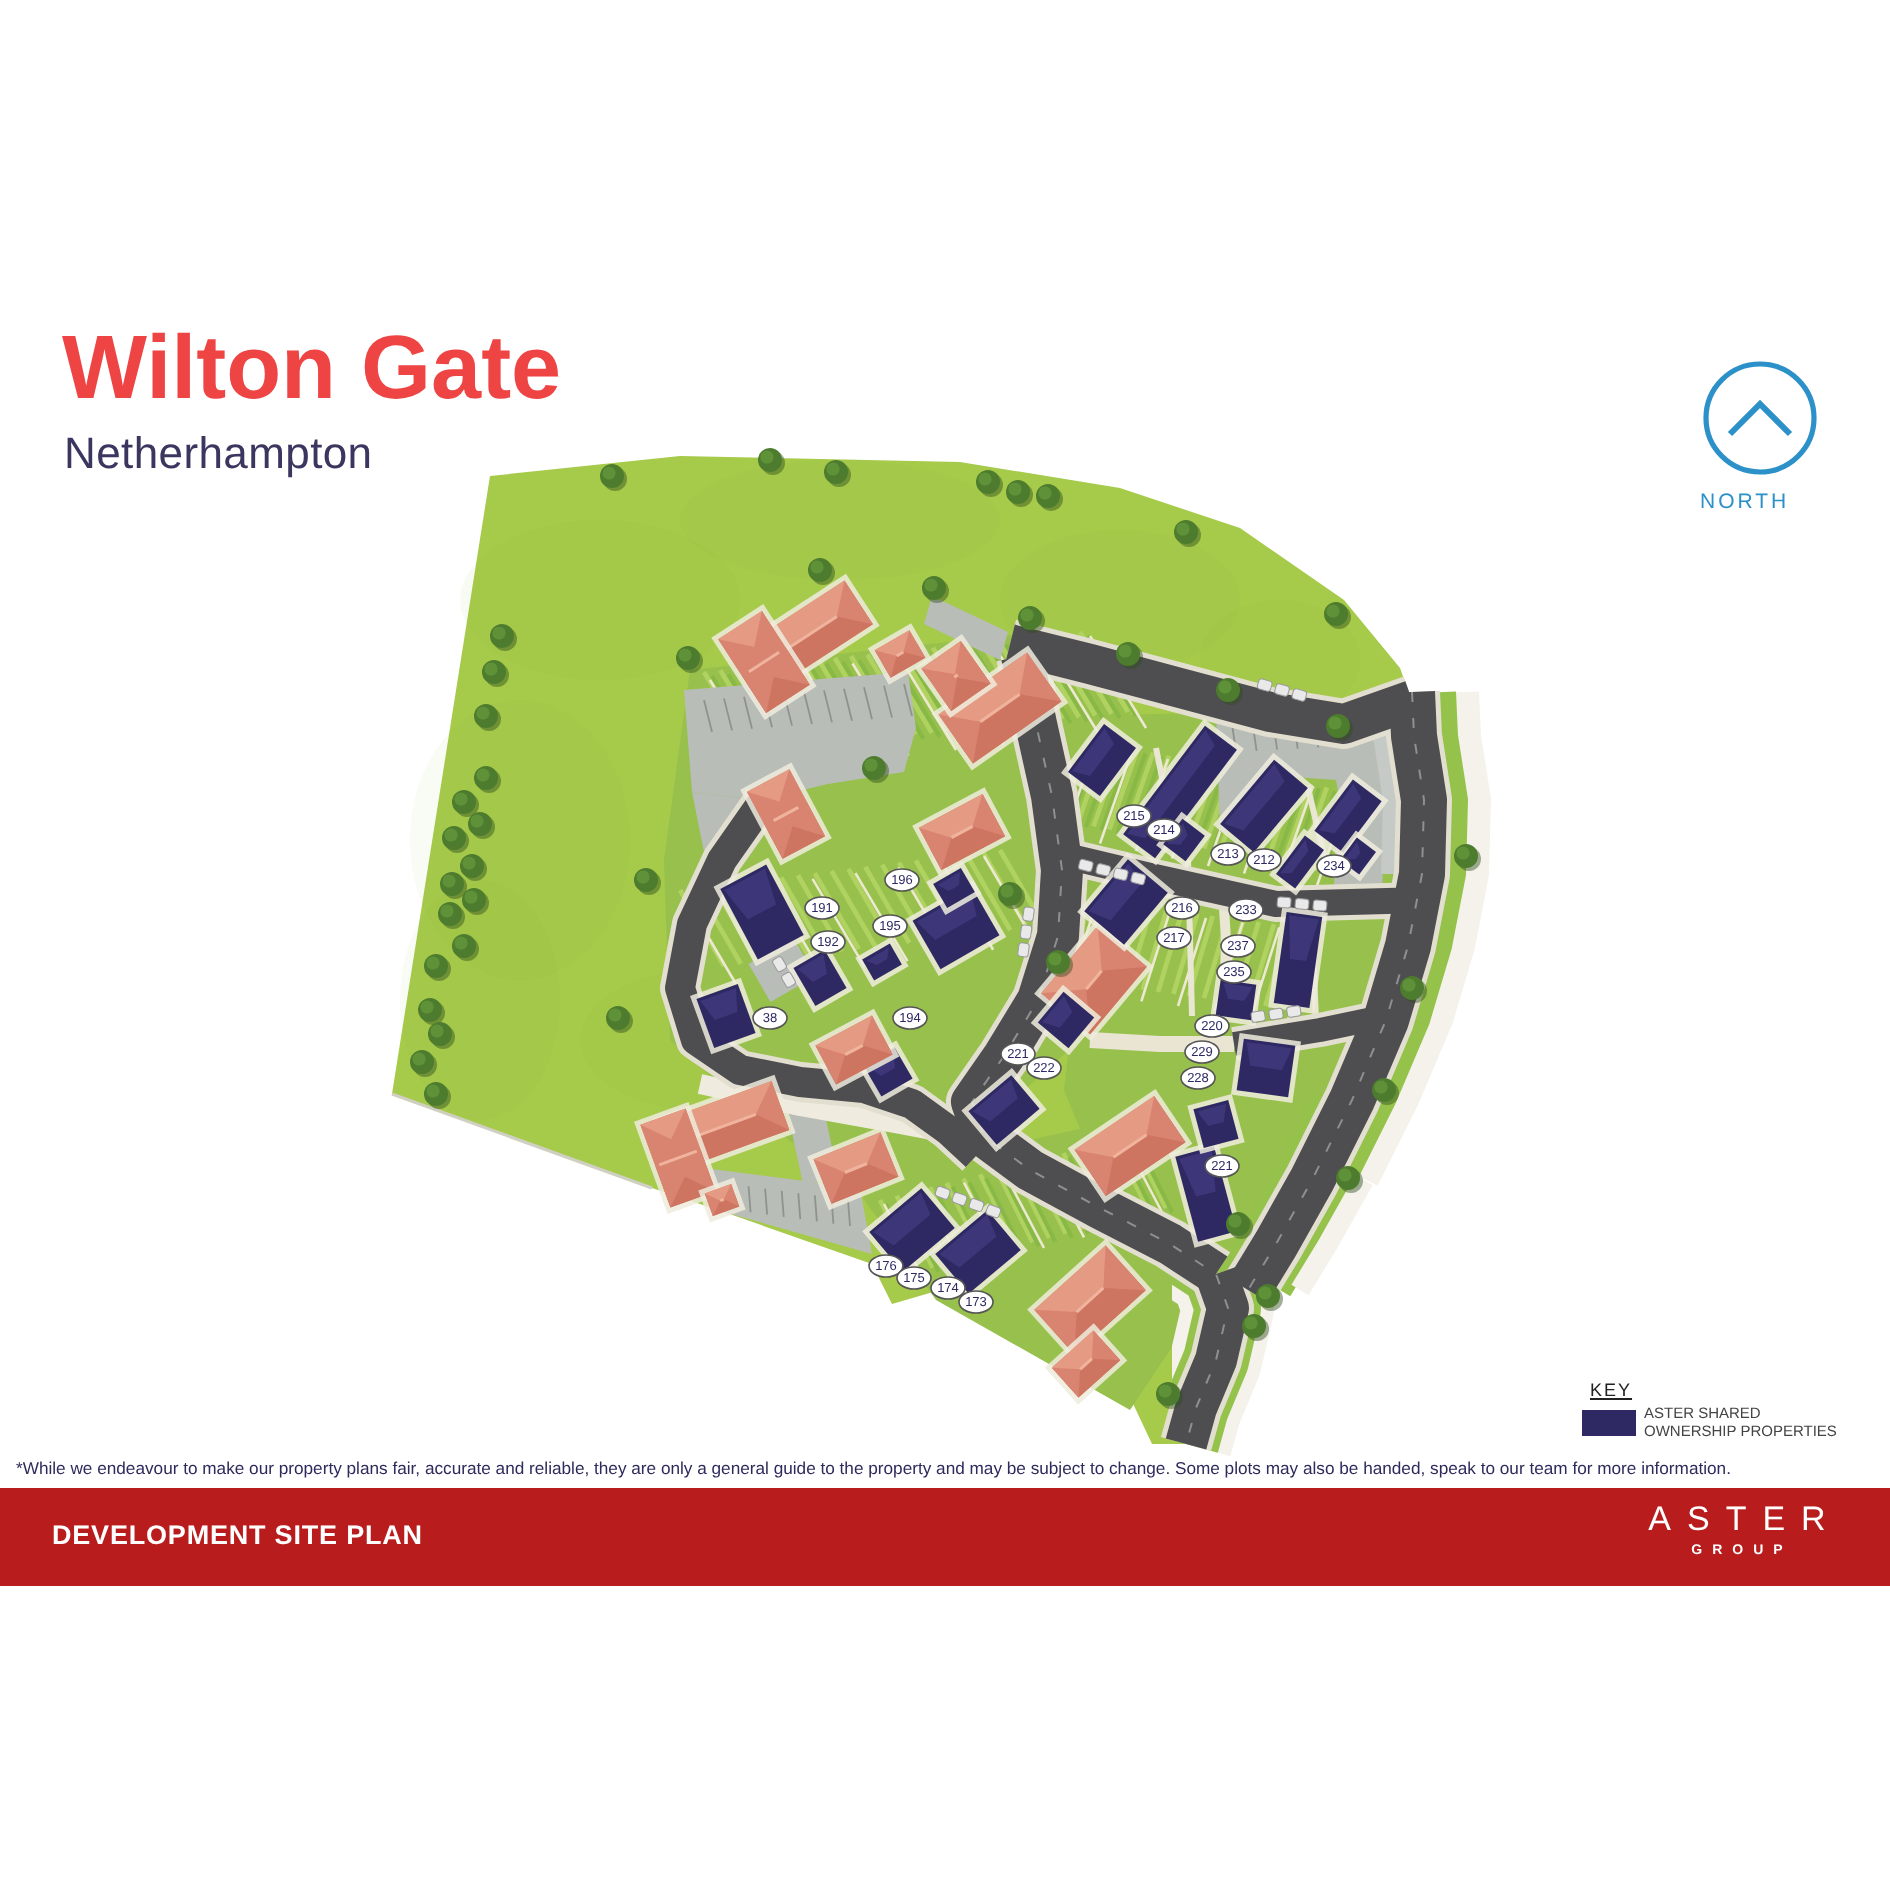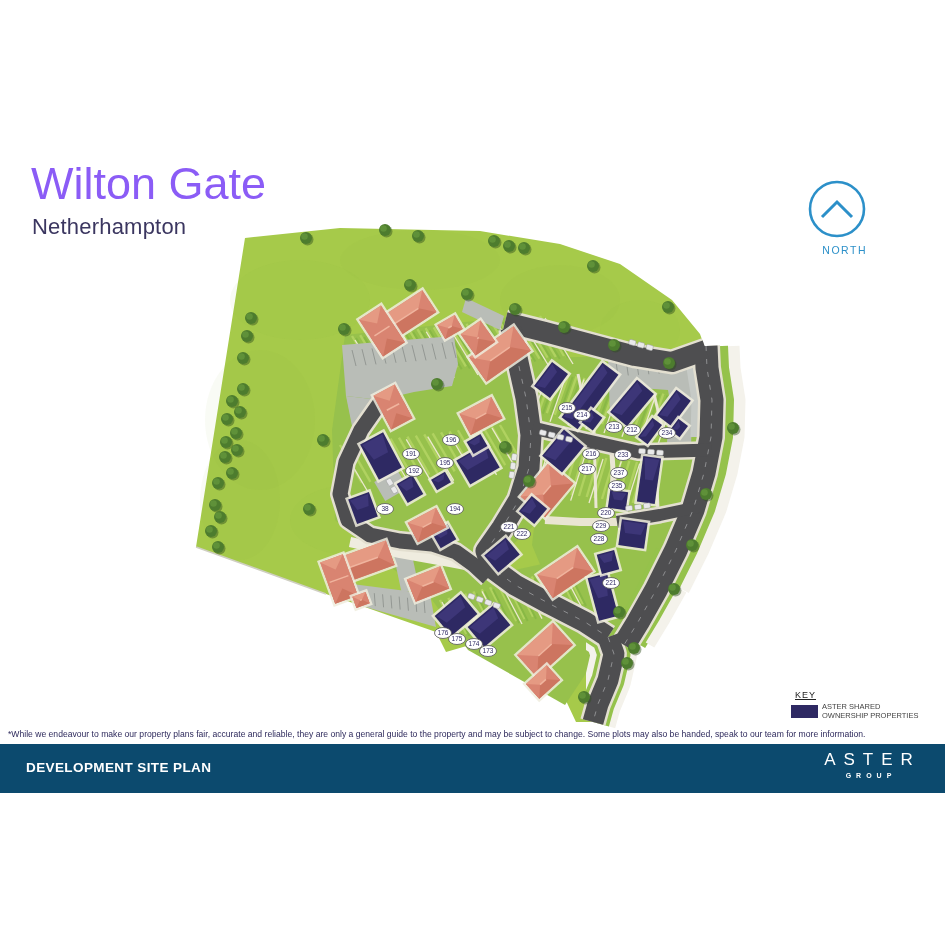--- a/index.html
+++ b/index.html
@@ -1,27 +1,27 @@
 <!DOCTYPE html>
 <html><head><meta charset="utf-8">
 <style>
 html,body{margin:0;padding:0;background:#fff;width:945px;height:945px;overflow:hidden}
 *{font-family:"Liberation Sans",sans-serif;box-sizing:border-box}
 #page{position:relative;width:945px;height:945px}
 #map{position:absolute;left:0;top:0}
-h1{position:absolute;left:31px;top:158px;margin:0;font-size:45px;font-weight:400;color:#8b5cf6;letter-spacing:0px}
+h1{position:absolute;left:31px;top:158px;margin:0;font-size:45px;font-weight:700;color:#ef4444;letter-spacing:0px}
 h2{position:absolute;left:32px;top:214px;margin:0;font-size:22px;font-weight:400;color:#3b3660;letter-spacing:0.2px}
-#north{position:absolute;left:807px;top:180px;width:60px;text-align:right;color:#2c90c9}
+#north{position:absolute;left:850px;top:180px;width:60px;text-align:left;color:#2c90c9}
 #north .lbl{font-size:10.5px;letter-spacing:1.5px;margin-top:0px}
 #key{position:absolute;left:791px;top:690px;font-size:7.5px;color:#444}
 #key .t{text-decoration:underline;color:#222;font-size:9px;margin-left:4px;letter-spacing:1px}
 #key .row{display:flex;align-items:center;margin-top:2px}
 #key .sw{width:27px;height:13px;background:#2e2963;margin-right:4px;flex:none}
 #disc{position:absolute;left:8px;top:729px;font-size:8.6px;color:#2e2a5c;width:937px;white-space:nowrap}
-#bar{position:absolute;left:0;top:744px;width:945px;height:49px;background:#0c4a6e;color:#fff}
+#bar{position:absolute;left:0;top:744px;width:945px;height:49px;background:#b91c1c;color:#fff}
 #bar .l{position:absolute;left:26px;top:16px;font-size:13.5px;font-weight:bold;letter-spacing:0.4px}
 #aster{position:absolute;left:816px;top:6px;width:105px;text-align:center}
 #aster .a{font-size:17px;letter-spacing:8px;font-weight:400;margin-left:8px}
 #aster .g{font-size:7px;letter-spacing:5px;font-weight:bold;margin-top:2px;margin-left:5px}
 </style></head>
 <body>
 <div id="page">
   <div id="map"><svg width="945" height="945" viewBox="0 0 945 945">
         <rect width="945" height="945" fill="#ffffff"></rect>
         <polygon points="245,238 340,228 480,231 560,244 620,264 672,300 700,334 712,368 718,408 714,452 703,492 688,528 664,572 641,612 622,655 607,692 596,722 576,722 560,688 543,660 520,658 492,660 470,645 446,652 436,632 396,618 362,606 326,594 196,547" fill="#a6ca4a"></polygon>

